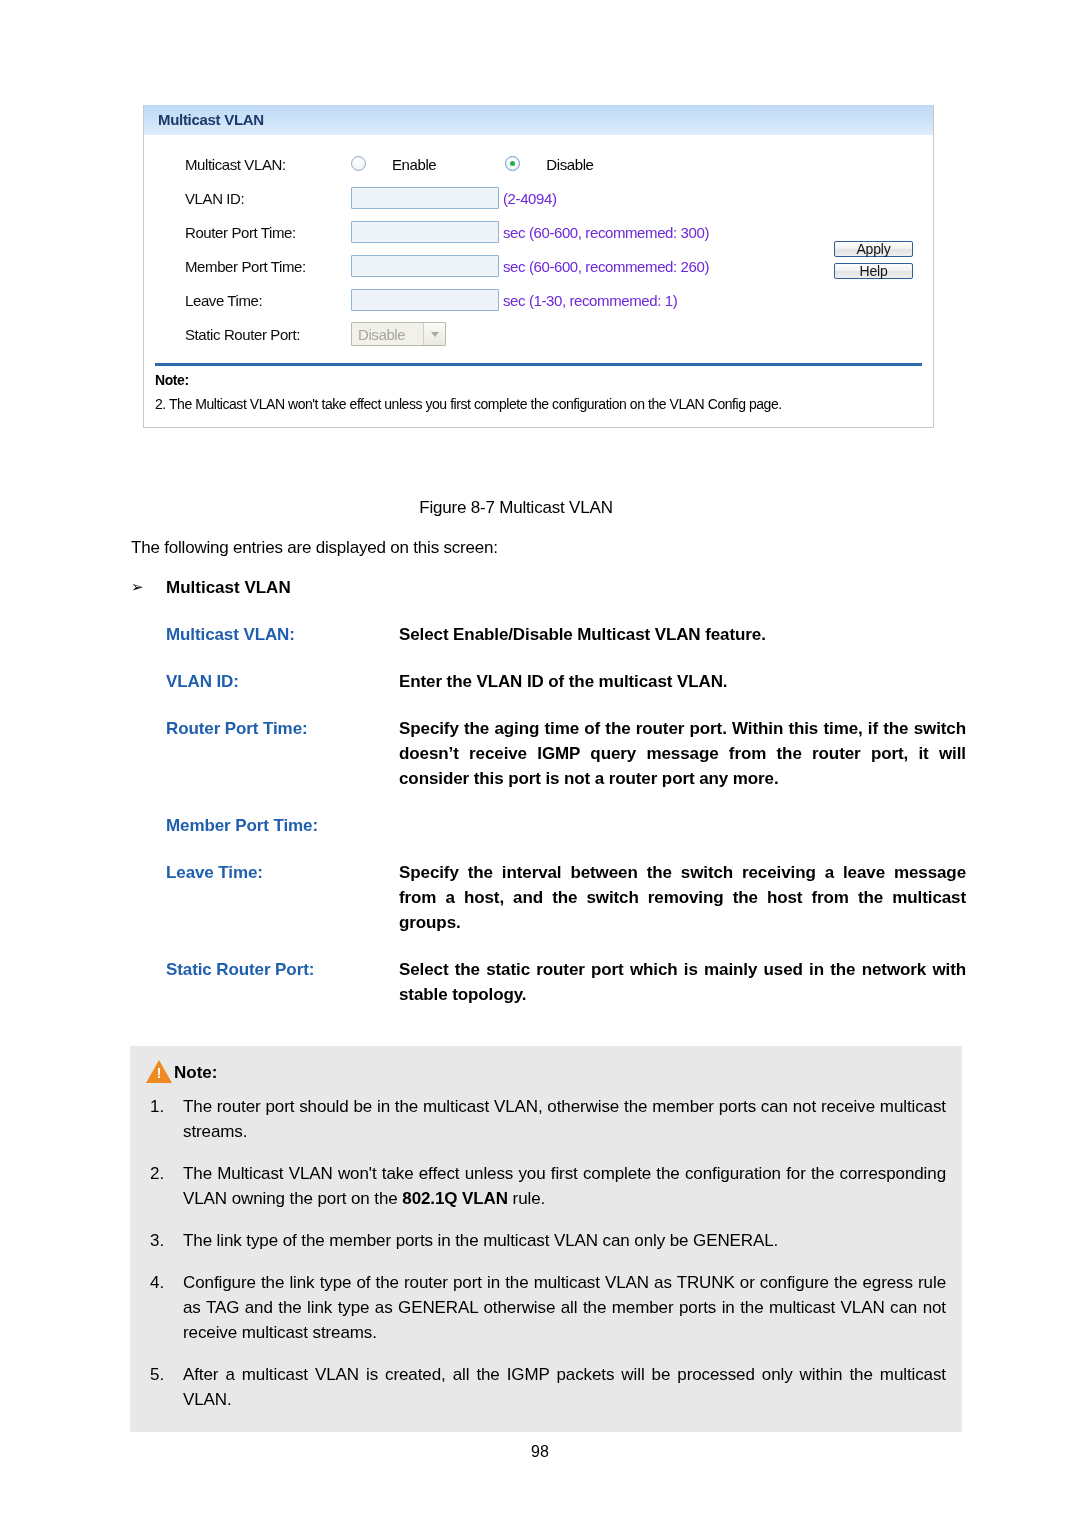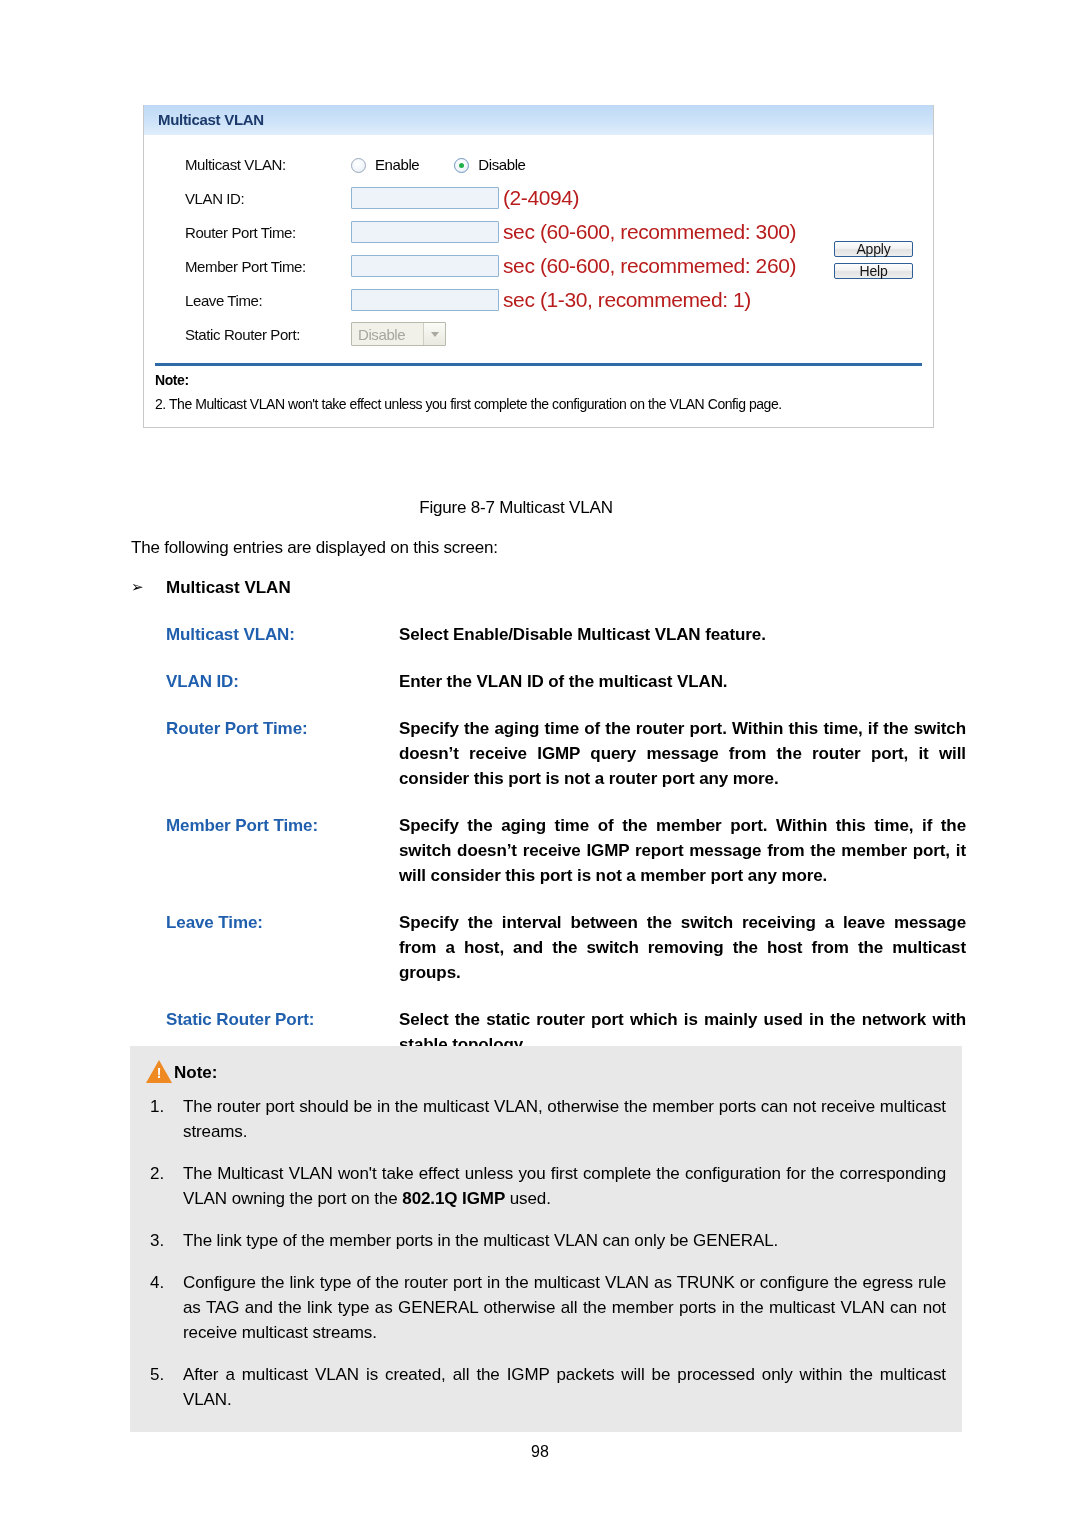--- a/index.html
+++ b/index.html
@@ -50,37 +50,37 @@
     font-size: 15px;
     letter-spacing: -0.4px;
     color: #0b0b0b;
     flex: none;
   }
   .fctl {
     width: 152px;
     flex: none;
   }
   .fhint {
-    font-size: 21px;
+    font-size: 15px;
     letter-spacing: -0.4px;
-    color: #b91c1c;
+    color: #6d28d9;
     white-space: nowrap;
   }
   .txtbox {
     width: 148px;
     height: 22px;
     box-sizing: border-box;
     border: 1px solid #8fb4d4;
     background: #eef3fa;
     border-radius: 1px;
   }
   .radio-wrap {
     display: flex;
-    align-items: flex-end;
-    gap: 9px;
+    align-items: flex-start;
+    gap: 26px;
     font-size: 15px;
     letter-spacing: -0.4px;
   }
   .radio-wrap .gap { width: 17px; }
   .rb {
     width: 15px;
     height: 15px;
     box-sizing: border-box;
     border-radius: 50%;
     border: 1px solid #9aa8bb;
@@ -411,21 +411,20 @@
     <div class="defdesc nojust">Enter the VLAN ID of the multicast VLAN.</div>
   </div>
 
   <div class="defrow">
     <div class="defterm">Router Port Time:</div>
     <div class="defdesc">Specify the aging time of the router port. Within this time, if the switch doesn’t receive IGMP query message from the router port, it will consider this port is not a router port any more.</div>
   </div>
 
   <div class="defrow">
     <div class="defterm">Member Port Time:</div>
-    <div class="defdesc">Specify the aging time of the member port. Within this time, if the switch doesn’t receive IGMP report message from the member port, it will consider this port is not a member port any more.</div>
   </div>
 
   <div class="defrow">
     <div class="defterm">Leave Time:</div>
     <div class="defdesc">Specify the interval between the switch receiving a leave message from a host, and the switch removing the host from the multicast groups.</div>
   </div>
 
   <div class="defrow">
     <div class="defterm">Static Router Port:</div>
     <div class="defdesc">Select the static router port which is mainly used in the network with stable topology.</div>
@@ -444,21 +443,21 @@
     <div class="nitem">
       <div class="nnum">1.</div>
       <div class="ntext">
         <span>The router port should be in the multicast VLAN, otherwise the member ports can not receive multicast streams.</span>
       </div>
     </div>
 
     <div class="nitem">
       <div class="nnum">2.</div>
       <div class="ntext">
-        <span>The Multicast VLAN won't take effect unless you first complete the configuration for the corresponding VLAN owning the port on the </span><b>802.1Q IGMP</b><span> used.</span>
+        <span>The Multicast VLAN won't take effect unless you first complete the configuration for the corresponding VLAN owning the port on the </span><b>802.1Q VLAN</b><span> rule.</span>
       </div>
     </div>
 
     <div class="nitem">
       <div class="nnum">3.</div>
       <div class="ntext nojust">
         <span>The link type of the member ports in the multicast VLAN can only be GENERAL.</span>
       </div>
     </div>
 

